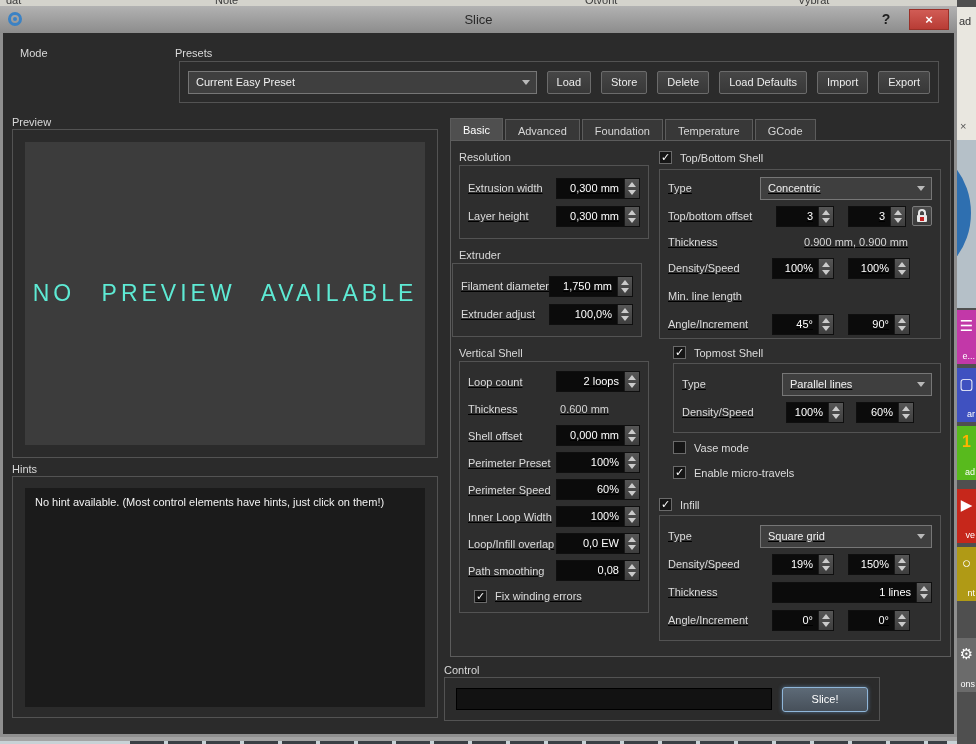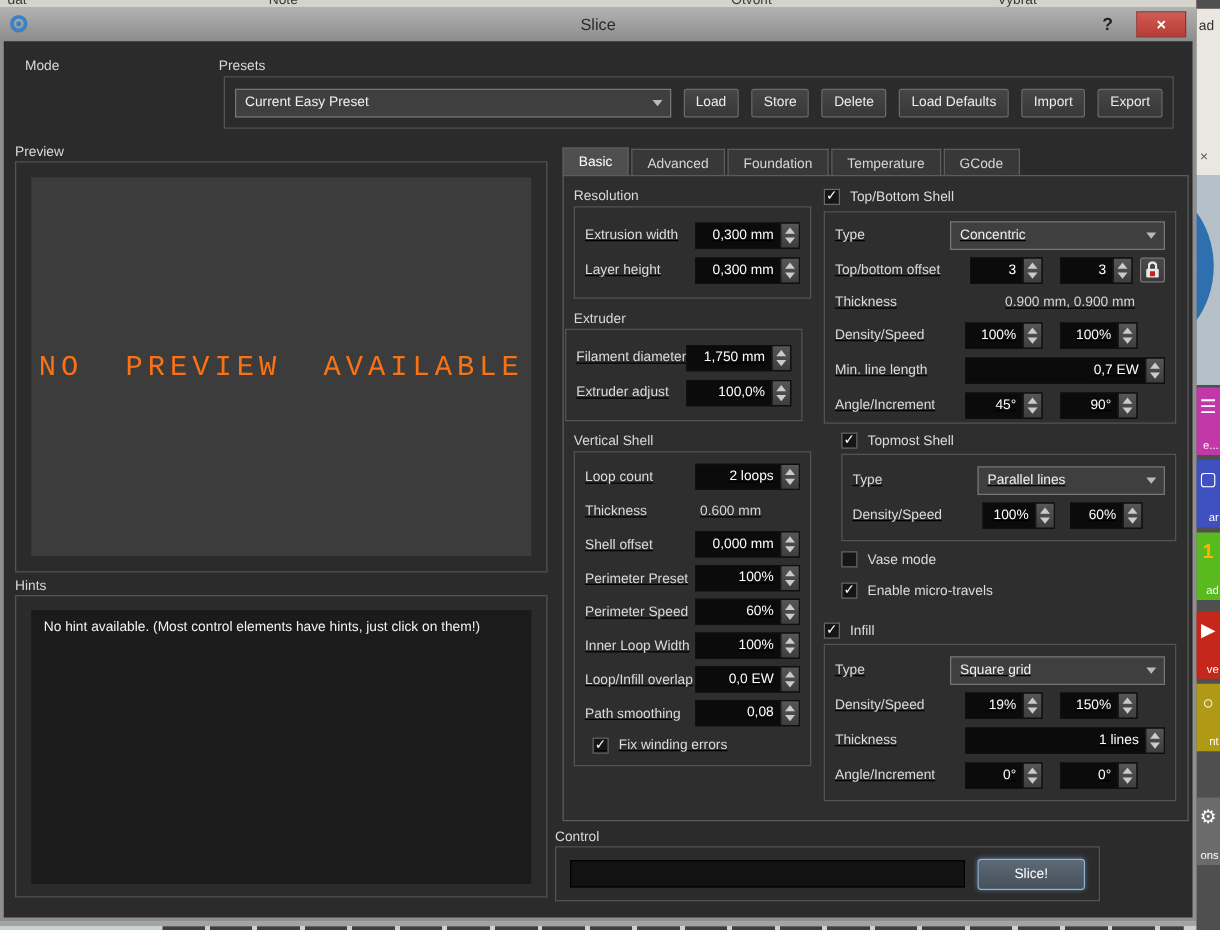--- a/index.html
+++ b/index.html
@@ -52,21 +52,21 @@
   .dd { height:23px; display:flex; align-items:center; background:#3f3f3f; border:1px solid #767676; }
   .dd .dv { flex:1; padding-left:7px; color:#f0f0f0; white-space:nowrap; overflow:hidden; }
   .dd .da { width:20px; display:flex; align-items:center; justify-content:center; }
   .tri-dn { width:0; height:0; border-left:4px solid transparent; border-right:4px solid transparent; border-top:5px solid #b9b9b9; }
   .presetdd { width:372px; margin-right:10px; }
   .presetsbox .btn { margin-left:10px; }
 
   
   .previewbox { left:9px; top:96px; width:426px; height:329px; }
   .previewinner { position:absolute; left:12px; top:12px; width:400px; height:303px; background:#3c3c3c; display:flex; align-items:center; justify-content:center; }
-  .previewmsg { color:#f97316; font-size:23px; letter-spacing:4px; word-spacing:16px;font-family:Liberation Mono, monospace; }
+  .previewmsg { color:#5eead4; font-size:23px; letter-spacing:4px; word-spacing:16px; }
   .hintsbox { left:9px; top:443px; width:426px; height:242px; }
   .hintsinner { position:absolute; left:12px; top:11px; width:400px; height:219px; background:#1b1b1b; padding:8px 10px; color:#f2f2f2; }
 
   
   .tabs { position:absolute; left:447px; top:85px; display:flex; align-items:flex-end; }
   .tab { height:22px; background:#383838; border:1px solid #5c5c5c; border-bottom:none; color:#d6d6d6; display:flex; align-items:center; padding:0 12px; margin-right:2px; }
   .tab.active { height:23px; background:#4f4f4f; color:#fff; }
   .panel { position:absolute; left:447px; top:107px; width:501px; height:517px; border:1px solid #5c5c5c; background:#2e2e2e; }
 
   .grows { position:absolute; left:0; right:0; top:0; bottom:0; padding:6px 8px;text-decoration:underline; }
@@ -405,27 +405,20 @@
                 <span class="sval">100%</span>
                 <span class="sarr">
                     <i class="tu"></i>
                     <i class="td"></i>
                   </span>
               </div>
               <span class="end22"></span>
             </div>
             <div class="row">
               <span class="rlabel">Min. line length</span>
-              <div class="spin sp160">
-                <span class="sval">0,7 EW</span>
-                <span class="sarr">
-                    <i class="tu"></i>
-                    <i class="td"></i>
-                  </span>
-              </div>
             </div>
             <div class="row">
               <span class="rlabel">Angle/Increment</span>
               <div class="spin sp62">
                 <span class="sval">45°</span>
                 <span class="sarr">
                     <i class="tu"></i>
                     <i class="td"></i>
                   </span>
               </div>

